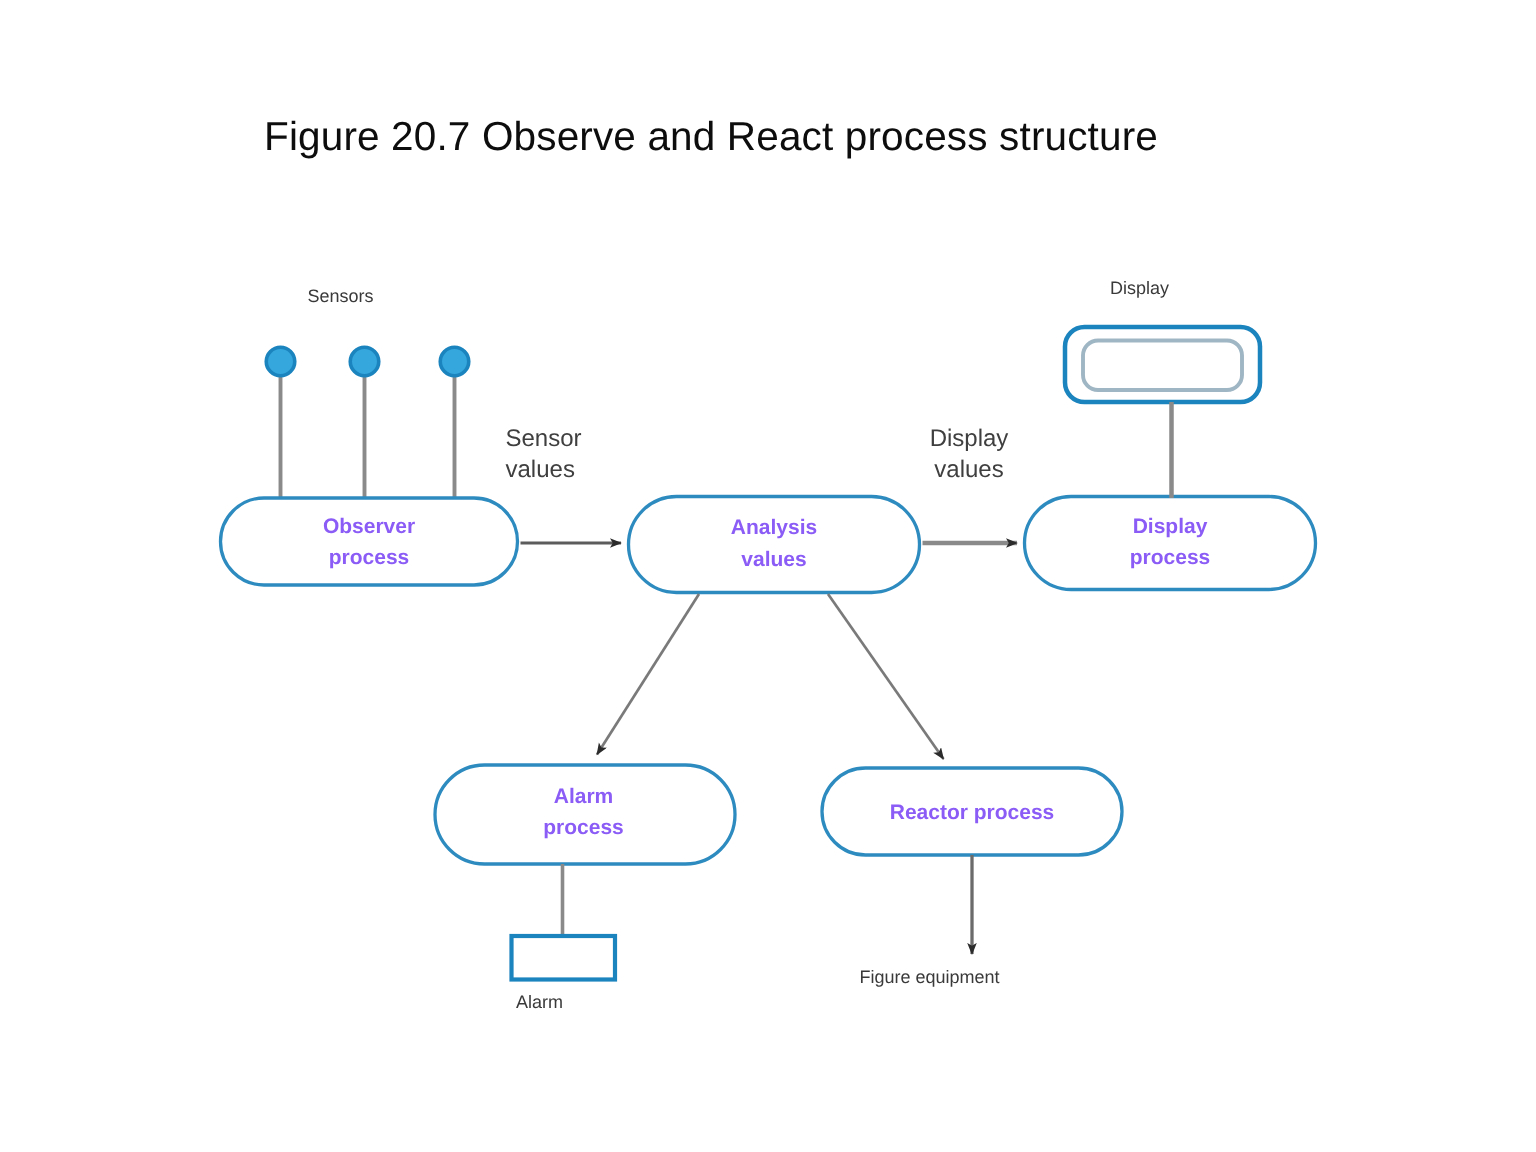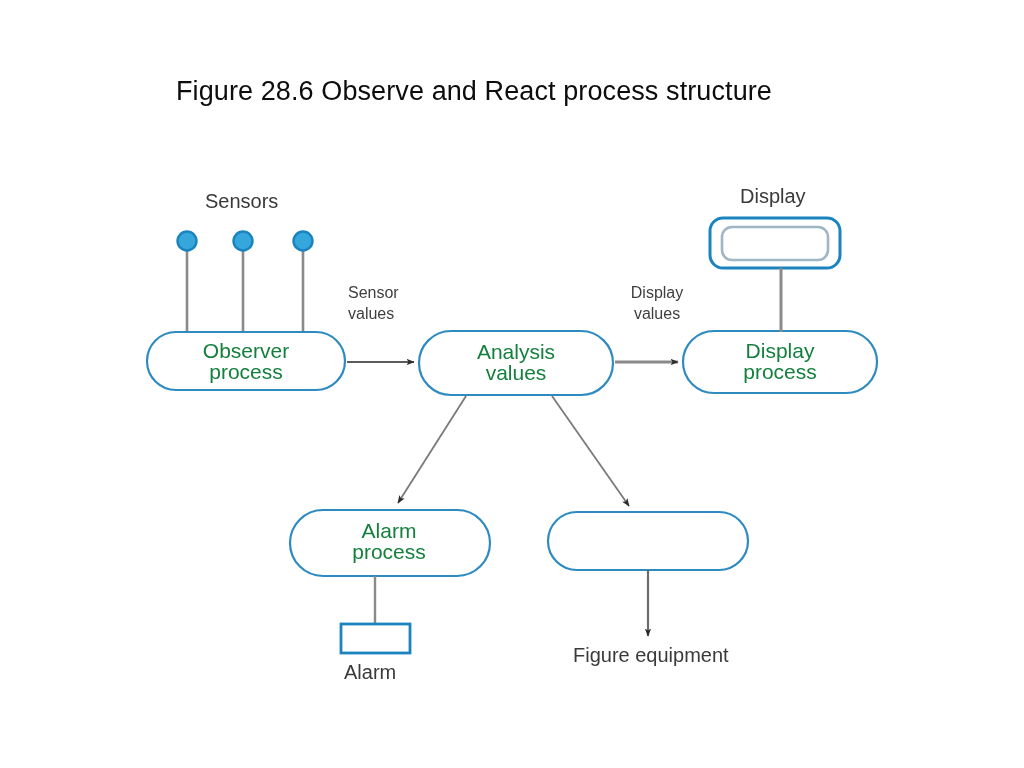--- a/index.html
+++ b/index.html
@@ -31,51 +31,51 @@
   }
   #diagram-canvas {
     position: absolute;
     left: 0;
     top: 0;
     width: 1024px;
     height: 768px;
   }
   .node-label {
     position: absolute;
-    color: #15803d;
+    color: #8b5cf6;
     font-family: "Liberation Sans", sans-serif;
-    font-size: 21px;
+    font-size: 14px;
     line-height: 21px;
     text-align: center;
     white-space: pre-line;
     pointer-events: none;
+    font-weight: bold;
   }
   .edge-label {
     position: absolute;
     color: #3f3f3f;
     font-family: "Liberation Sans", sans-serif;
     font-size: 16px;
     line-height: 21px;
     white-space: pre-line;
-    margin-left: 11px;
   }
   .caption-label {
     position: absolute;
     color: #3a3a3a;
     font-family: "Liberation Sans", sans-serif;
-    font-size: 20px;
+    font-size: 12px;
     white-space: nowrap;
   }
 </style>
 </head>
 <body>
 
 <div id="slide">
 
-  <div id="figure-title">Figure 28.6 Observe and React process structure</div>
+  <div id="figure-title">Figure 20.7 Observe and React process structure</div>
 
   <svg id="diagram-canvas" viewBox="0 0 1024 768" xmlns="http://www.w3.org/2000/svg">
 
     <defs>
       <marker id="arrowhead" markerWidth="9" markerHeight="9" refX="7.4" refY="3.2" orient="auto" markerUnits="userSpaceOnUse">
         <path d="M0,0 L8,3.2 L0,6.4 L1.9,3.2 Z" fill="#2b2b2b"></path>
       </marker>
       <marker id="arrowhead-thin" markerWidth="9" markerHeight="9" refX="7.4" refY="3.2" orient="auto" markerUnits="userSpaceOnUse">
         <path d="M0,0 L8,3.2 L0,6.4 L1.9,3.2 Z" fill="#2b2b2b"></path>
       </marker>
@@ -135,20 +135,21 @@
 
   <div class="node-label" style="left:416px; top:341px; width:200px;">Analysis
 values</div>
 
   <div class="node-label" style="left:680px; top:340px; width:200px;">Display
 process</div>
 
   <div class="node-label" style="left:289px; top:520px; width:200px;">Alarm
 process</div>
 
+  <div class="node-label" style="left:548px; top:531px; width:200px;">Reactor process</div>
 
   <div class="edge-label" style="left:337px; top:282px; text-align:left;">Sensor
 values</div>
 
   <div class="edge-label" style="left:604px; top:282px; text-align:center; width:84px;">Display
 values</div>
 
   <div class="caption-label" style="left:344px; top:661px;">Alarm</div>
 
   <div class="caption-label" style="left:573px; top:644px;">Figure equipment</div>

